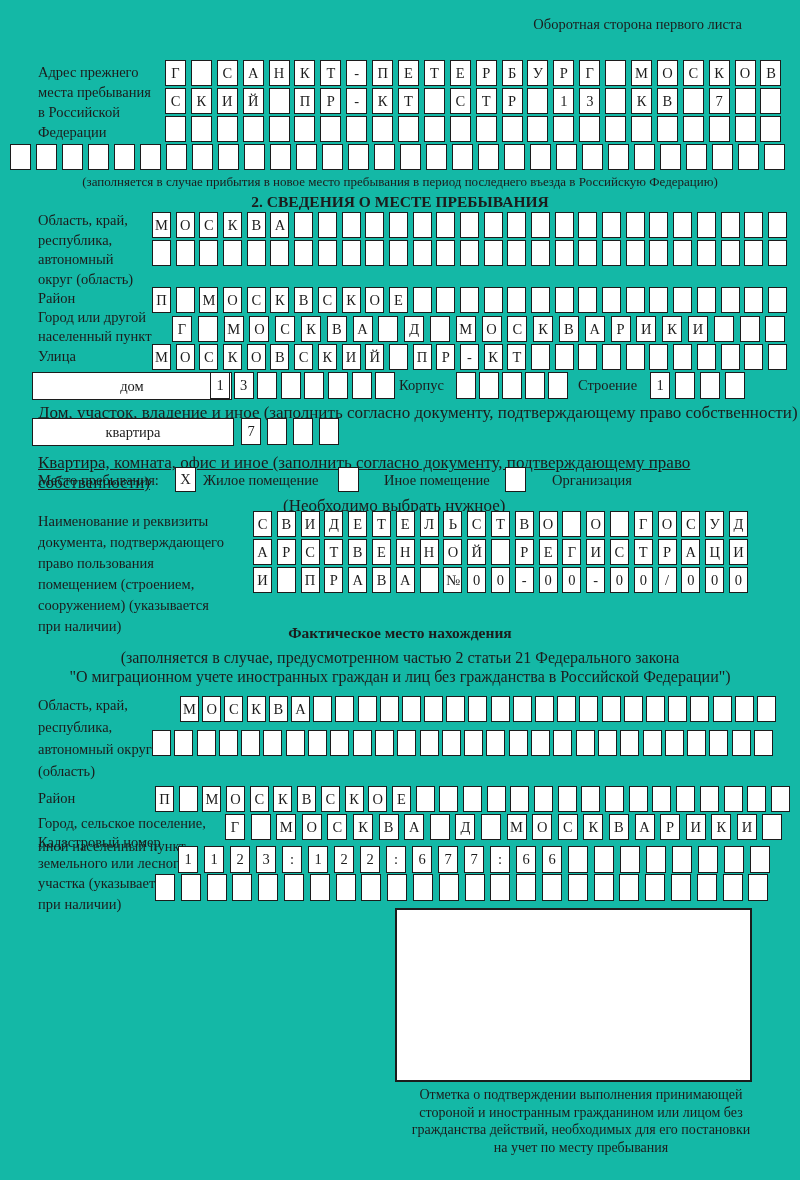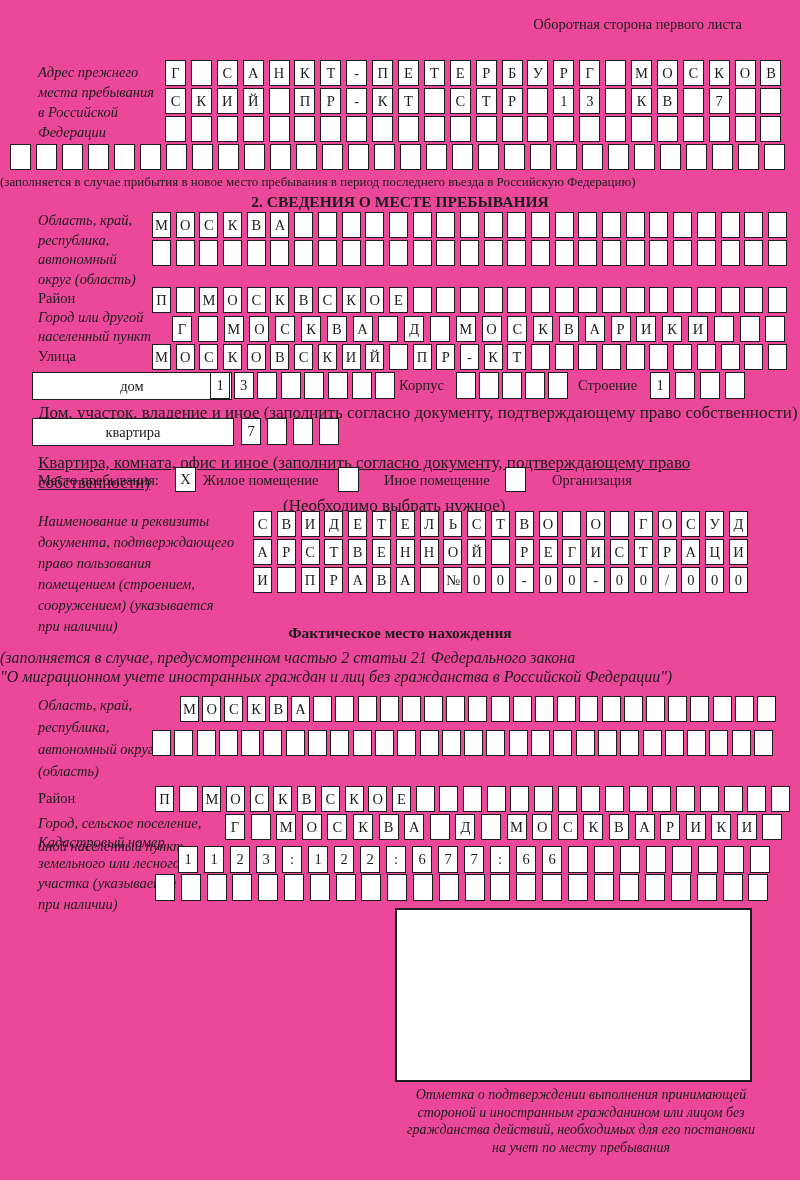--- a/index.html
+++ b/index.html
@@ -1,22 +1,22 @@
 <!DOCTYPE html>
 <html><head>
 <meta charset="utf-8">
 <style>
   html,body{margin:0;padding:0;background:#fff;}
-  .page{position:relative;width:800px;height:1180px;background:#ec4899;overflow:hidden;
+  .page{position:relative;width:800px;height:1180px;background:#14b8a6;overflow:hidden;
         font-family:"Liberation Serif",serif;color:#1c1c1c;}
   .abs{position:absolute;}
-  .pre{white-space:pre-line;font-style:italic;}
+  .pre{white-space:pre-line;}
   .lbl{font-size:14.5px;line-height:20px;}
   .cap{font-size:17px;}
-  .cap-center{position:absolute;left:0;width:100%;}
+  .cap-center{position:absolute;left:0;width:100%;text-align:center;}
   .title{position:absolute;left:0;width:100%;text-align:center;font-weight:bold;font-size:15.5px;}
   .note{position:absolute;font-size:14.5px;}
   .cells{position:absolute;display:flex;gap:var(--g,5px);}
   .cell{flex:none;width:var(--w,20px);height:var(--h,26px);border:1.5px solid #1c1c1c;
         box-sizing:border-box;display:flex;align-items:center;justify-content:center;
         font-size:14.5px;background:#fff;}
   .bigbox{position:absolute;height:28px;border:1.6px solid #1c1c1c;box-sizing:border-box;
           display:flex;align-items:center;justify-content:center;font-size:14.5px;background:#fff;}
   .inl{position:absolute;font-size:14.5px;}
   .chk{position:absolute;width:21px;height:25px;border:1.6px solid #1c1c1c;box-sizing:border-box;

